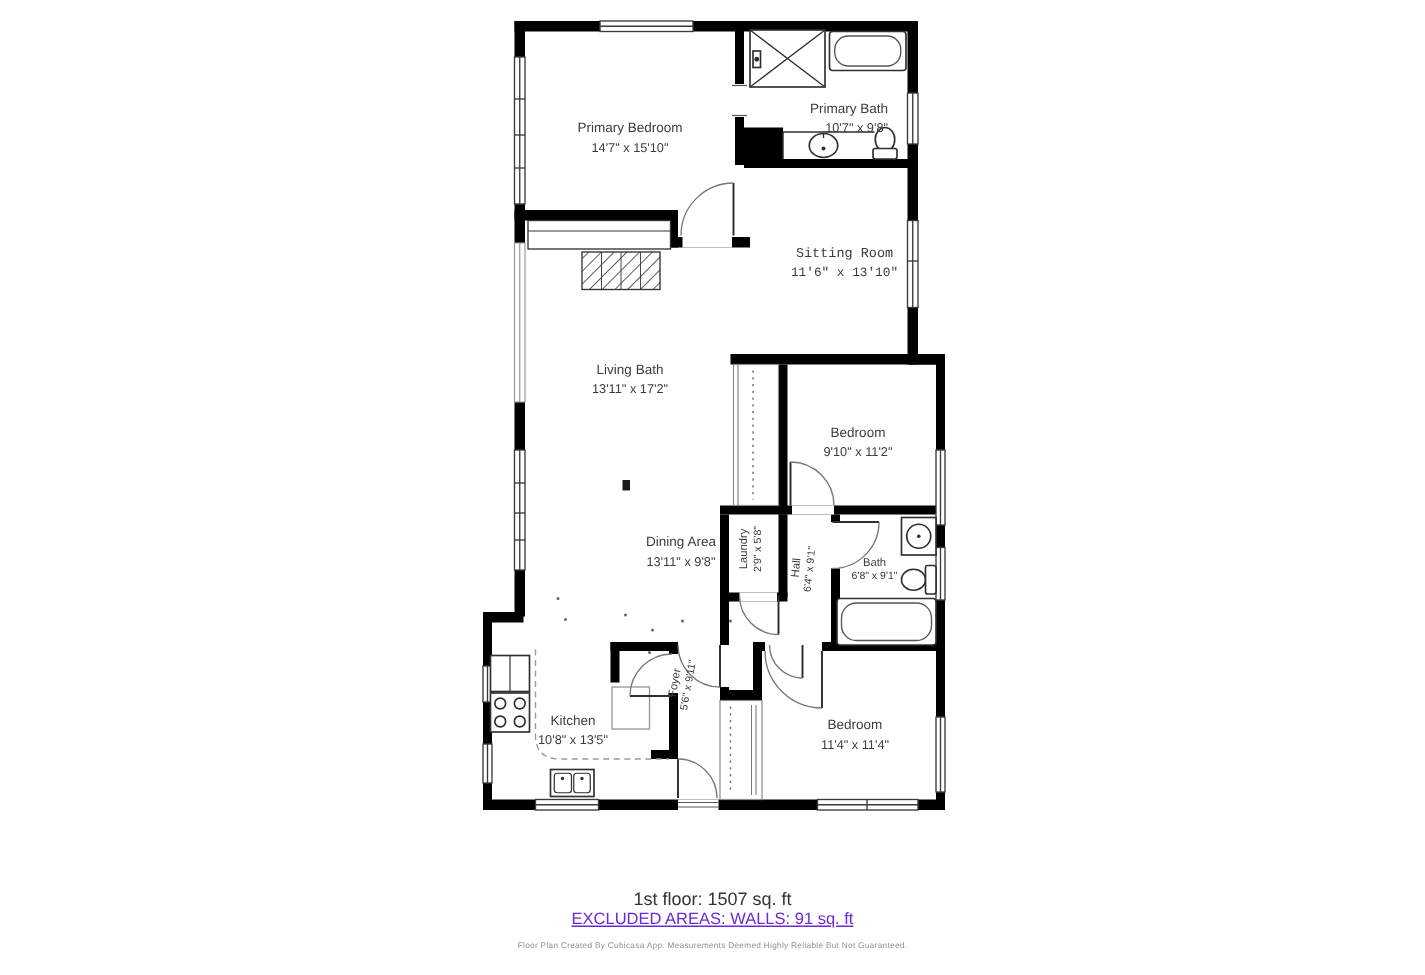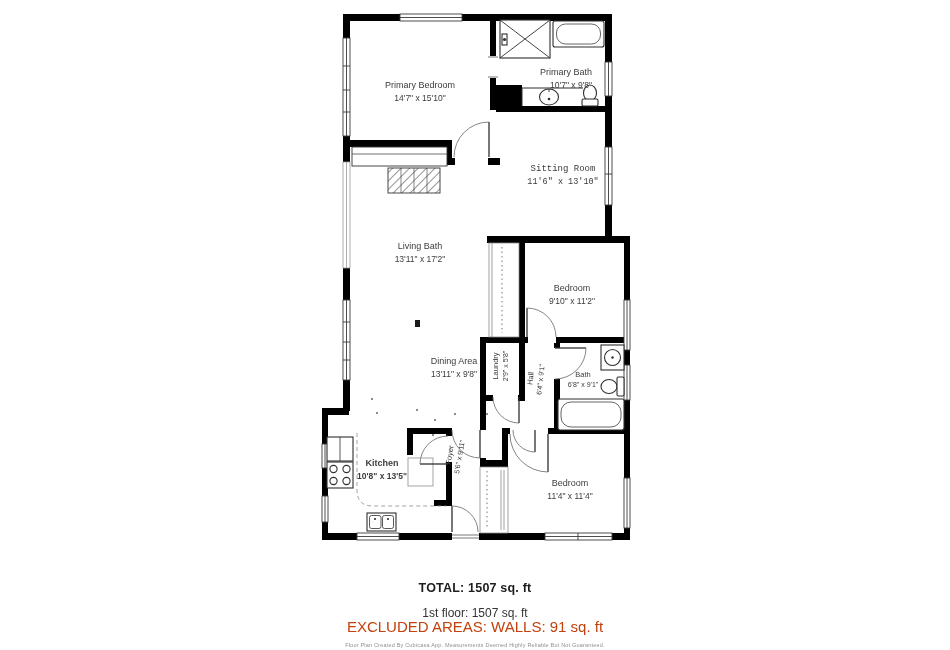--- a/index.html
+++ b/index.html
@@ -26,21 +26,21 @@
   .room-label .rdims{font-size:8.5px;}
   .room-label.sm{line-height:10px;}
   .room-label.sm .rname{font-size:7.5px;}
   .room-label.sm .rdims{font-size:7px;}
   .rot90{transform:translate(-50%,-50%) rotate(-90deg);}
   .rot84{transform:translate(-50%,-50%) rotate(-84deg);}
   .rot80{transform:translate(-50%,-50%) rotate(-80deg);}
   .summary{position:absolute;left:0;right:0;top:581px;text-align:center;}
   .total{font-size:12.5px;font-weight:bold;color:#1d1d1d;line-height:14px;letter-spacing:0.2px;}
   .floorline{font-size:12px;color:#343434;line-height:12.5px;margin-top:12px;}
-  .excluded{font-size:15px;color:#c2410c;line-height:12.5px;margin-top:1px;}
+  .excluded{font-size:11px;color:#6d28d9;line-height:12.5px;margin-top:1px;text-decoration:underline;}
   .disclaimer{font-size:5.5px;color:#909090;margin-top:9px;letter-spacing:0.2px;}
 </style>
 </head>
 <body>
 
 <div class="page">
   <div class="plan">
     <svg width="950" height="650" viewBox="0 0 950 650">
       <defs>
         <pattern id="hatch" patternUnits="userSpaceOnUse" width="6" height="6" patternTransform="rotate(45)">
@@ -318,33 +318,32 @@
       <div class="rdims">2'9" x 5'8"</div>
     </div>
     <div class="room-label sm rot84" style="left:536px;top:379px;">
       <div class="rname">Hall</div>
       <div class="rdims">6'4" x 9'1"</div>
     </div>
     <div class="room-label sm" style="left:583px;top:380px;">
       <div class="rname">Bath</div>
       <div class="rdims">6'8" x 9'1"</div>
     </div>
-    <div class="room-label" style="left:382px;top:470px;font-weight:bold;">
+    <div class="room-label" style="left:382px;top:487px;">
       <div class="rname">Kitchen</div>
       <div class="rdims">10'8" x 13'5"</div>
     </div>
     <div class="room-label sm rot80" style="left:455px;top:456px;">
       <div class="rname">Foyer</div>
       <div class="rdims">5'6" x 9'11"</div>
     </div>
     <div class="room-label" style="left:570px;top:490px;">
       <div class="rname">Bedroom</div>
       <div class="rdims">11'4" x 11'4"</div>
     </div>
   </div>
 
   <div class="summary">
-    <div class="total">TOTAL: 1507 sq. ft</div>
     <div class="floorline">1st floor: 1507 sq. ft</div>
     <div class="excluded">EXCLUDED AREAS: WALLS: 91 sq. ft</div>
     <div class="disclaimer">Floor Plan Created By Cubicasa App. Measurements Deemed Highly Reliable But Not Guaranteed.</div>
   </div>
 </div>
 
 </body></html>

